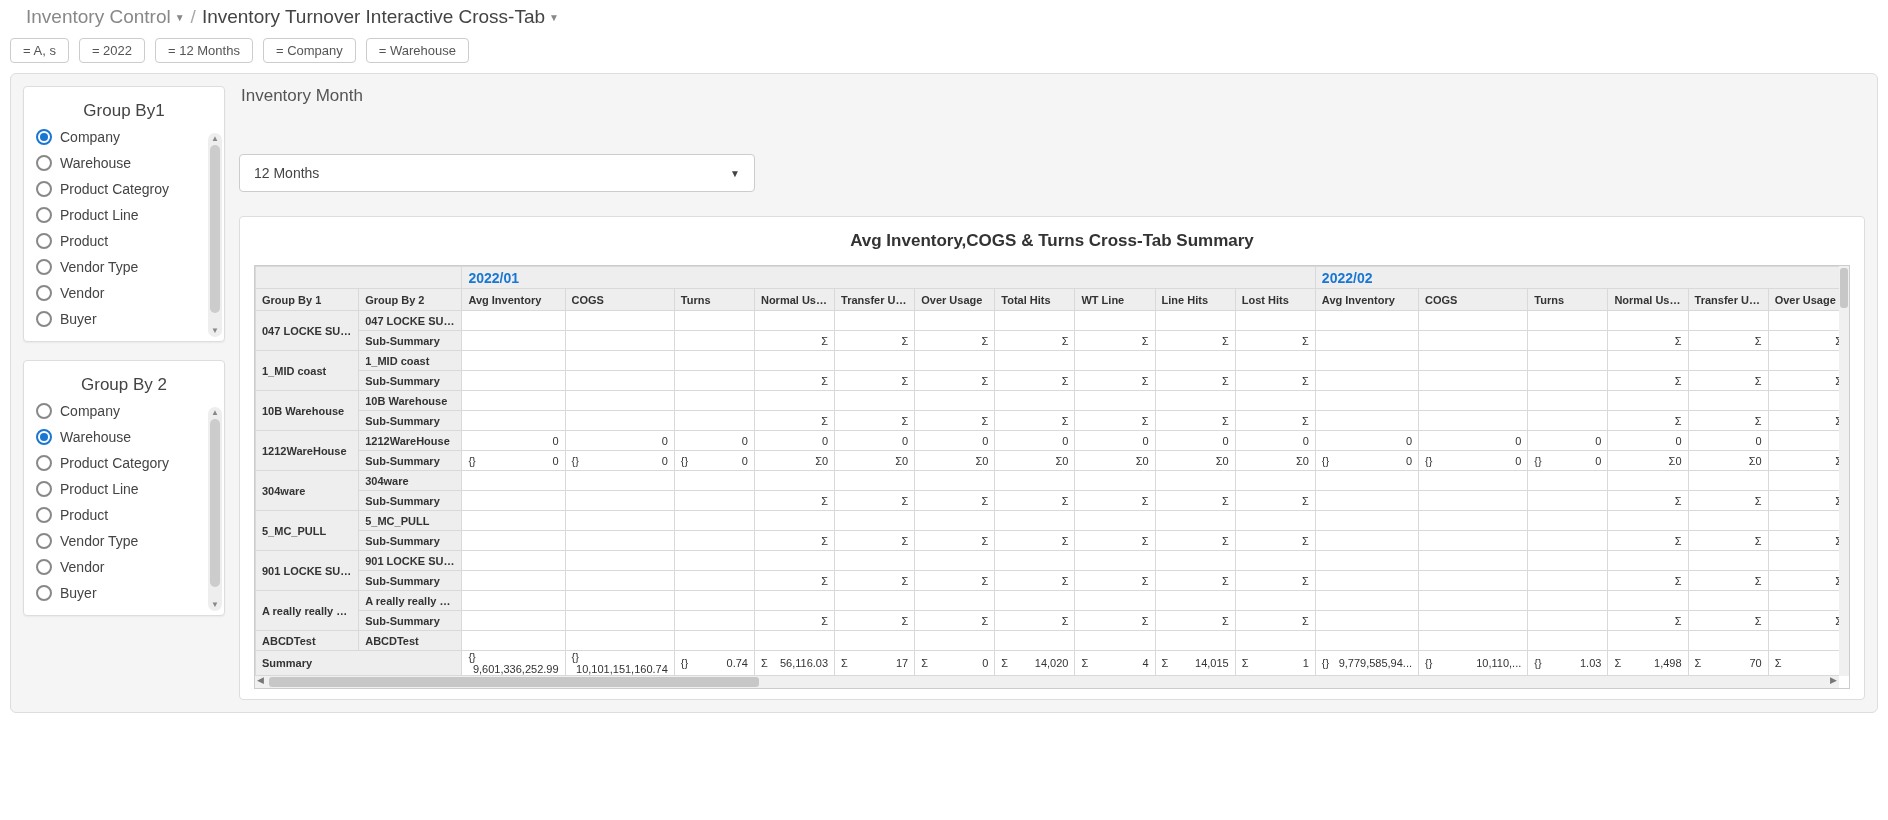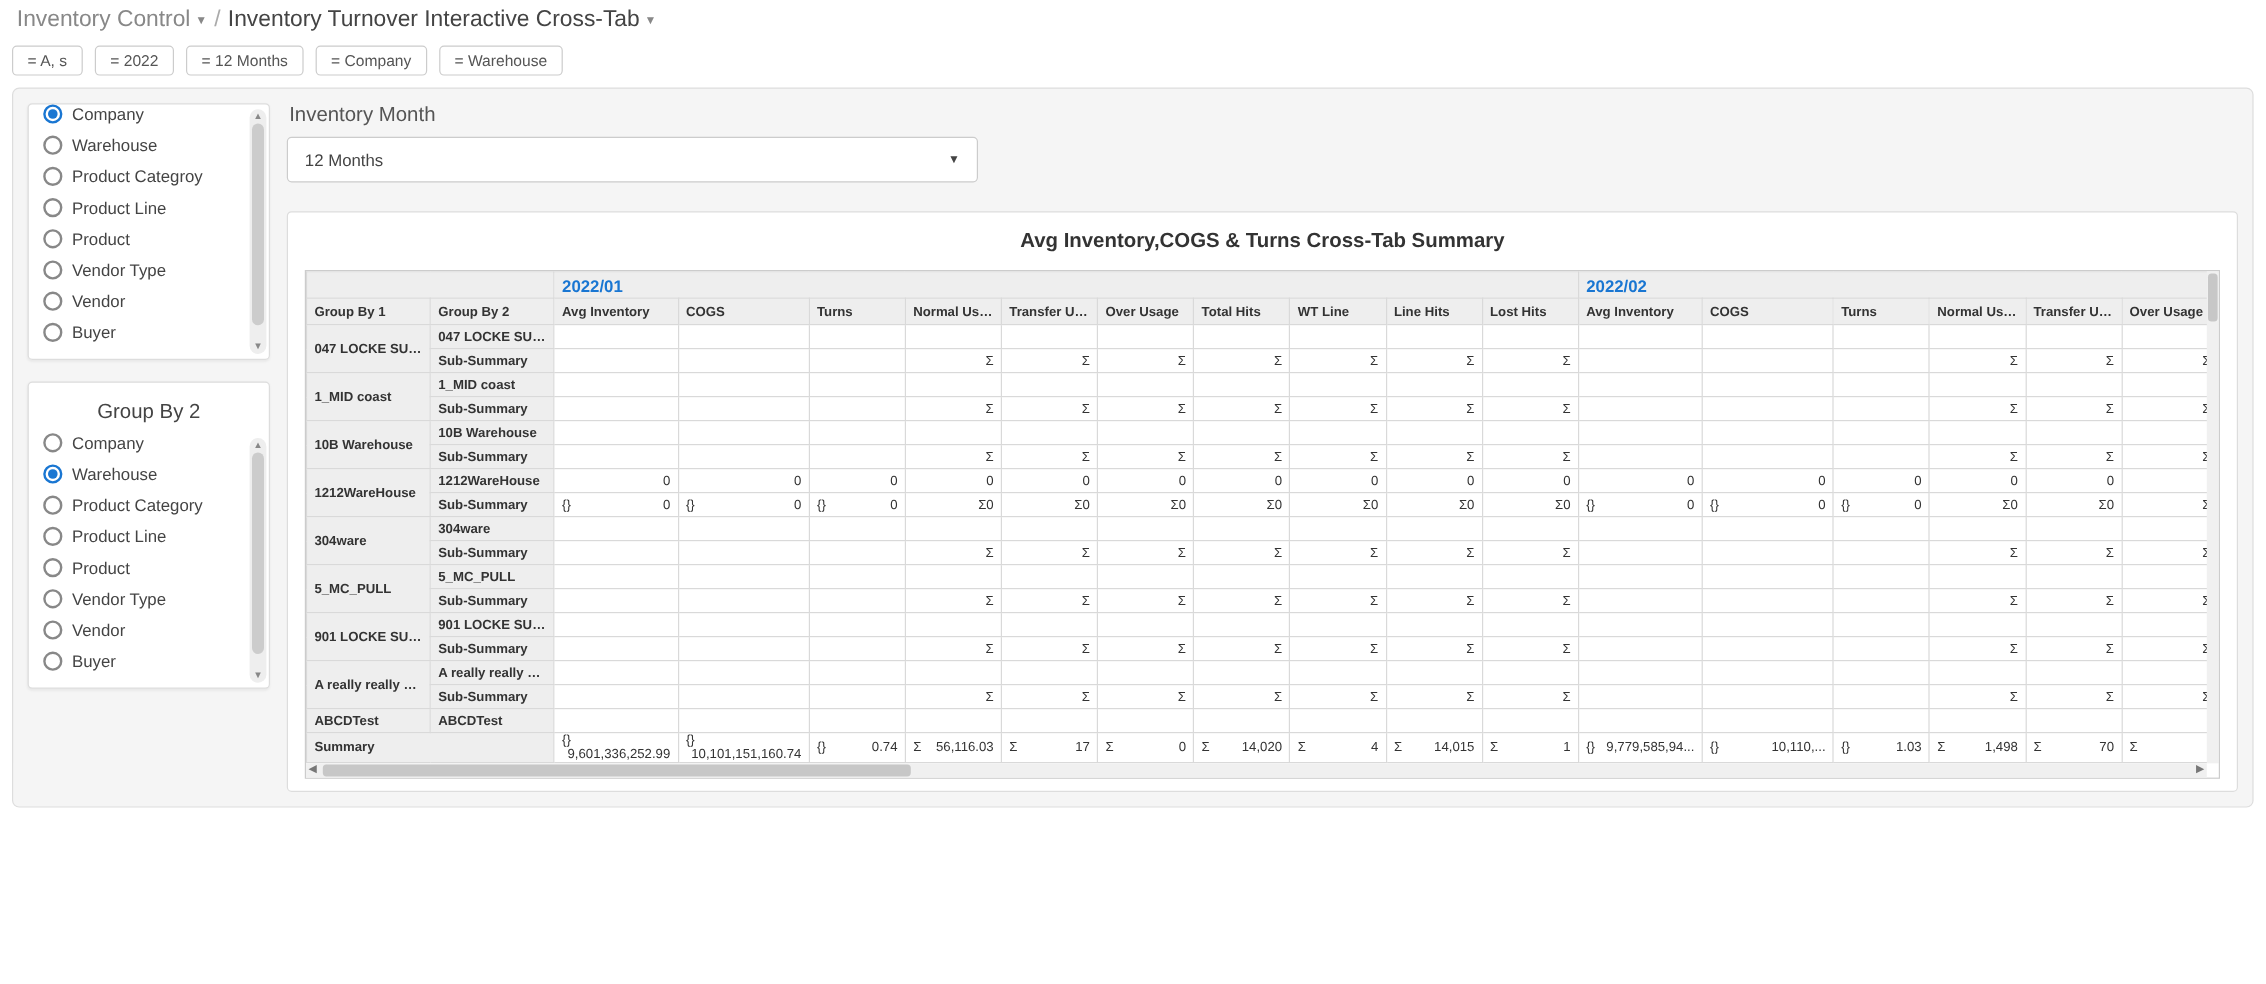--- a/index.html
+++ b/index.html
@@ -1,17 +1,17 @@
 <!DOCTYPE html>
 <html><head>
   <meta charset="utf-8">
   <style>
     * { box-sizing: border-box; margin: 0; padding: 0; }
     body { font-family: "Segoe UI", Arial, sans-serif; font-size: 13px; color: #333; background: #fff; width: 1888px; }
-    .breadcrumb { padding: 6px 14px; font-size: 19px; color: #888; display: flex; align-items: center; gap: 6px; }
+    .breadcrumb { padding: 6px 26px; font-size: 19px; color: #888; display: flex; align-items: center; gap: 6px; }
     .breadcrumb .bc-item { color: #888; cursor: pointer; display: inline-flex; align-items: center; gap: 4px; }
     .breadcrumb .bc-sep { color: #aaa; }
     .breadcrumb .bc-current { color: #444; }
     .caret { font-size: 10px; color: #888; }
     .filter-bar { display: flex; gap: 10px; padding: 4px 10px 10px 10px; }
     .filter-chip { border: 1px solid #ccc; border-radius: 4px; padding: 4px 12px; font-size: 13px; background: #fff; color: #555; cursor: pointer; }
     .workspace { border: 1px solid #ddd; border-radius: 6px; margin: 0 10px 10px 10px; padding: 12px; background: #f5f5f5; display: flex; gap: 14px; align-items: flex-start; }
     .sidebar { width: 202px; display: flex; flex-direction: column; gap: 18px; }
     .panel { background: #fff; border: 1px solid #ddd; border-radius: 4px; box-shadow: 0 1px 2px rgba(0,0,0,.05); }
     .panel-title { text-align: center; font-size: 17px; padding: 14px 8px 8px 8px; color: #444; }
@@ -19,21 +19,21 @@
     .radio-list { display: flex; flex-direction: column; gap: 10px; font-size: 14px; color: #444; padding-bottom: 6px; }
     .radio-item { display: flex; align-items: flex-start; gap: 8px; cursor: pointer; }
     .radio { width: 16px; height: 16px; border-radius: 50%; border: 2px solid #888; display: inline-block; position: relative; flex-shrink: 0; }
     .radio.checked { border-color: #1976d2; }
     .radio.checked::after { content: ""; position: absolute; inset: 2px; border-radius: 50%; background: #1976d2; }
     .side-scroll { position: absolute; right: 2px; top: 4px; bottom: 4px; width: 14px; background: #eee; border-radius: 7px; display: flex; flex-direction: column; justify-content: space-between; align-items: center; padding: 2px 0; }
     .side-scroll .thumb { background: #ccc; width: 10px; flex: 1; margin: 2px 0 14px 0; border-radius: 5px; }
     .side-scroll .tri { font-size: 8px; color: #888; line-height: 1; }
     .main { flex: 1; display: flex; flex-direction: column; gap: 8px; }
     .section-label { font-size: 17px; color: #555; padding-left: 2px; }
-    .month-select { width: 576px; }
+    .month-select { width: 516px; margin-top: 40px; }
     .select-box { background: #fff; border: 1px solid #ccc; border-radius: 4px; padding: 10px 14px; display: flex; justify-content: space-between; align-items: center; cursor: pointer; font-size: 14px; color: #444; }
     .select-box .caret { font-size: 10px; color: #444; }
     .report { background: #fff; border: 1px solid #ddd; border-radius: 4px; padding: 14px 14px 10px 14px; margin-top: 16px; }
     .report-title { text-align: center; font-size: 17px; font-weight: 700; color: #333; margin-bottom: 14px; }
     .grid-wrap { position: relative; border: 1px solid #ccc; }
     .grid-inner { overflow: hidden; }
     table { border-collapse: collapse; width: 100%; table-layout: fixed; }
     th, td { border: 1px solid #d9d9d9; height: 20px; padding: 0 6px; font-size: 11px; color: #333; overflow: hidden; white-space: nowrap; text-overflow: ellipsis; }
     thead .month-row th { background: #eee; color: #1976d2; font-weight: 600; text-align: left; font-size: 14px; height: 22px;}
     thead .col-row th { background: #eee; font-weight: 600; text-align: left; height: 22px;}
@@ -70,20 +70,21 @@
     <div class="filter-chip">= A, s</div>
     <div class="filter-chip">= 2022</div>
     <div class="filter-chip">= 12 Months</div>
     <div class="filter-chip">= Company</div>
     <div class="filter-chip">= Warehouse</div>
   </div>
 
 <div class="workspace">
   <div class="sidebar">
     <div class="panel">
+      <div class="panel-title">Group By1</div>
       <div class="panel-body">
         <div class="radio-list" id="group1-list">
             <div class="radio-item">
               <span class="radio checked"></span>
               <span>Company</span>
             </div>
             <div class="radio-item">
               <span class="radio"></span>
               <span>Warehouse</span>
             </div>

